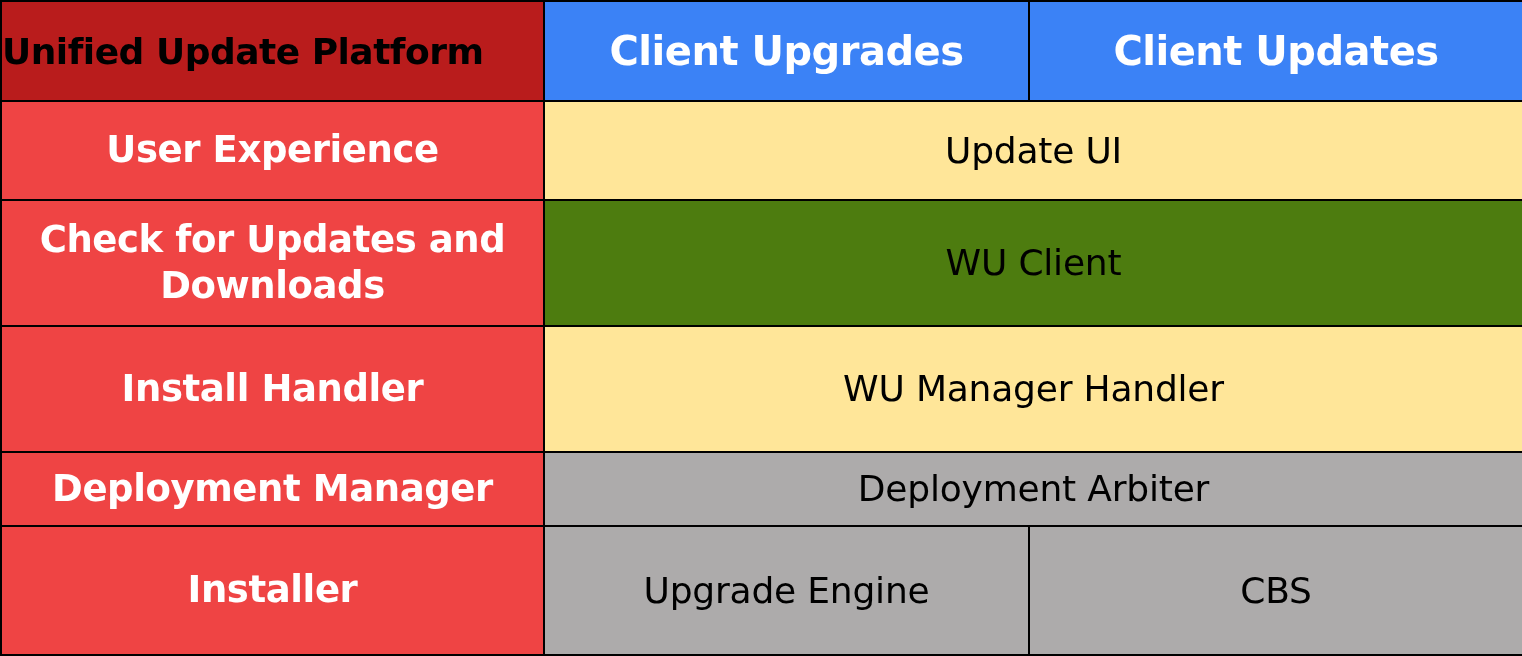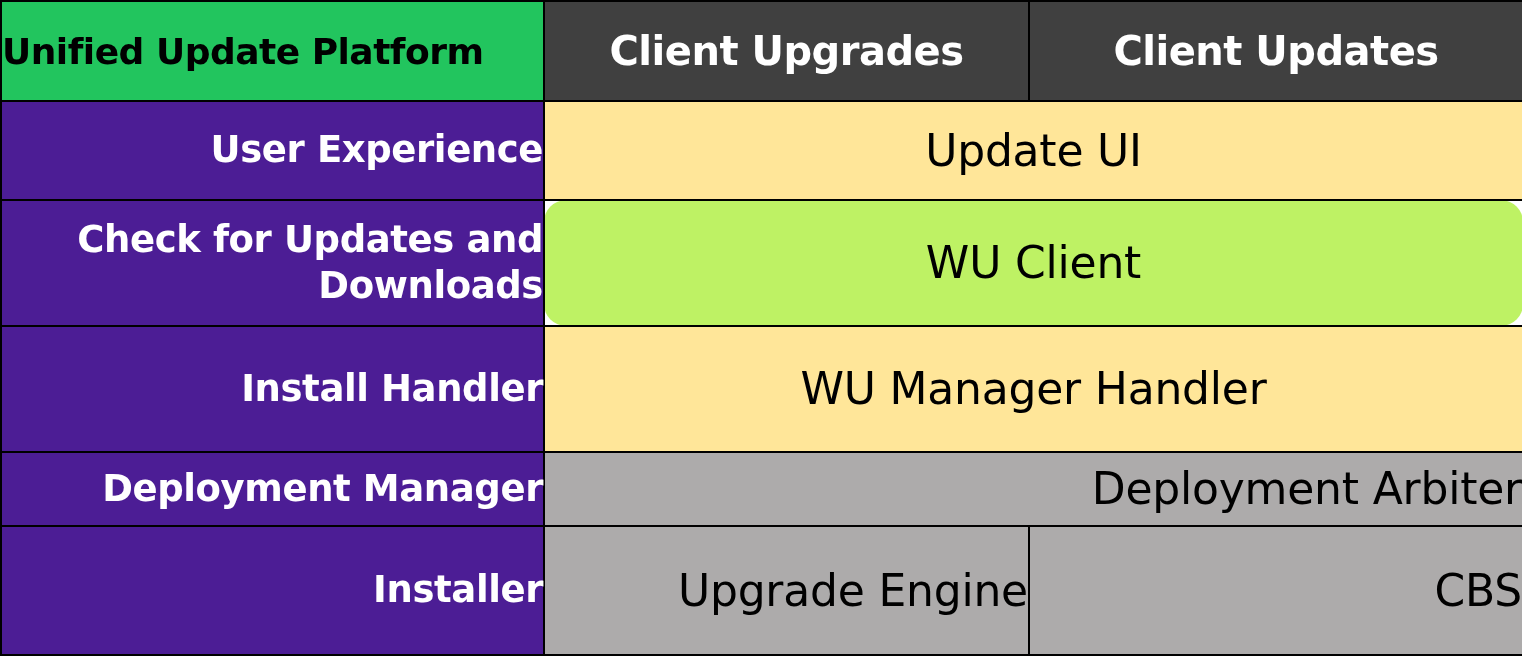--- a/index.html
+++ b/index.html
@@ -37,66 +37,66 @@
   .row-head  { height: 89px; }
   .row-1     { height: 88px; }
   .row-2     { height: 86px; }
   .row-3     { height: 112px; }
   .row-4     { height: 112px; }
   .row-5     { height: 66px; }
   .row-6     { height: 115px; margin-left: 28px; }
 
   
   .title-cell {
-    background: #22c55e;
+    background: #b91c1c;
     border: none;
     color: #000000;
     font-weight: bold;
     font-size: 36px;
     text-align: left;
     padding-left: 18px;
     letter-spacing: -0.5px;
     white-space: nowrap;
   }
 
   
   .head-cell {
-    background: #404040;
+    background: #3b82f6;
     color: #ffffff;
     font-weight: bold;
     font-size: 40px;
     text-align: center;
     letter-spacing: -0.5px;
     white-space: nowrap;
   }
 
   
   .label-cell {
-    background: #4c1d95;
+    background: #ef4444;
     color: #ffffff;
     font-weight: bold;
     font-size: 37px;
-    text-align: right;
+    text-align: center;
     padding-left: 14px;
     line-height: 1.25;
     letter-spacing: -0.4px;
   }
 
   
   .content-cell {
     color: #000000;
     font-weight: normal;
-    font-size: 44px;
+    font-size: 36px;
     text-align: center;
     letter-spacing: -0.2px;
     white-space: nowrap;
   }
   .fill-yellow { background: #FFE699; }
-  .fill-green  { background: #bef264; border-radius: 22px; }
-  .fill-gray   { background: #ADABAB; text-align: right; }
+  .fill-green  { background: #4d7c0f; }
+  .fill-gray   { background: #ADABAB; }
 </style>
 </head>
 <body>
 
 <table class="uup-table">
   <colgroup>
     <col class="col-label">
     <col class="col-a">
     <col class="col-b">
   </colgroup>

